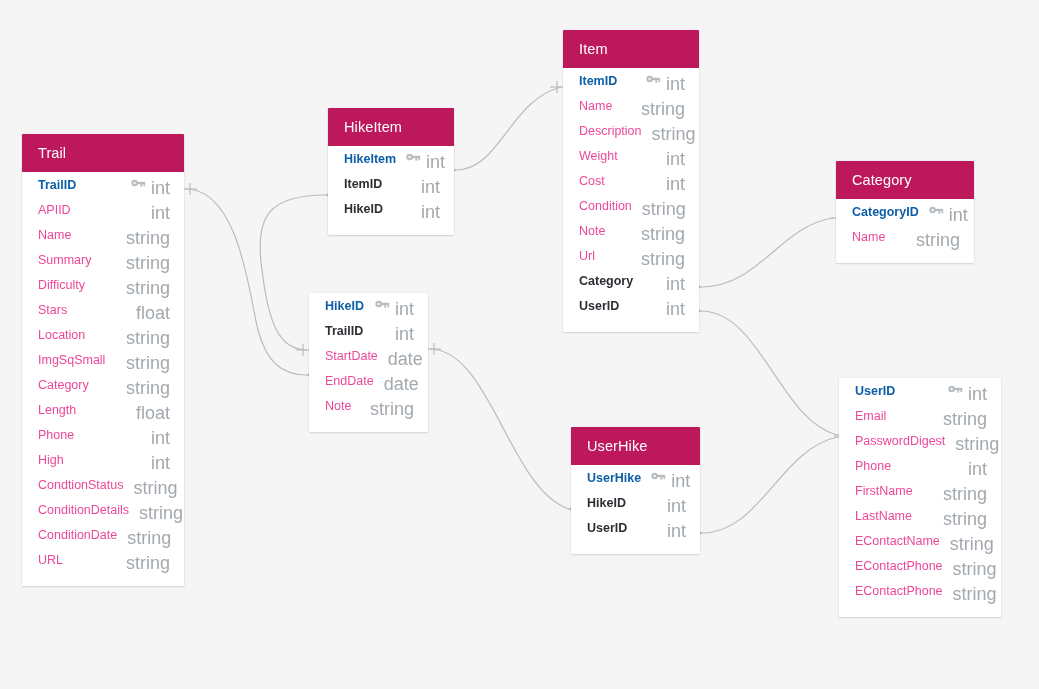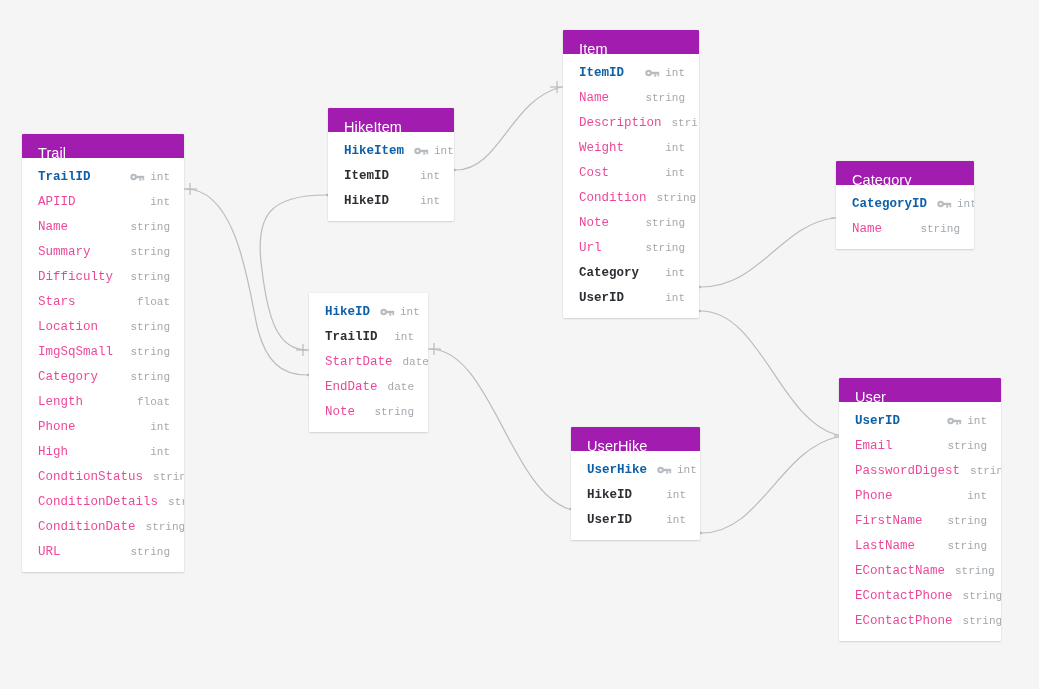--- a/index.html
+++ b/index.html
@@ -23,48 +23,46 @@
     pointer-events: none;
   }
   .entity {
     position: absolute;
     background: #ffffff;
     box-shadow: 0 1px 2px rgba(0,0,0,0.13), 0 0 0 0.5px rgba(0,0,0,0.04);
     border-radius: 1px;
     overflow: hidden;
   }
   .entity-header {
-    background: #a21caf;
+    background: #be185d;
     color: #ffffff;
     font-size: 14.5px;
-    height: 24px;
+    height: 38px;
     line-height: 38px;
     padding: 0 16px 0 16px;
     letter-spacing: 0.1px;
     white-space: nowrap;
   }
   .entity-body {
     padding: 6px 0 8px 0;
   }
   .attr {
     display: flex;
-    align-items: center;
     height: 25px;
     padding: 0 14px 0 16px;
     white-space: nowrap;
-    font-family: Liberation Mono, monospace;
   }
   .attr-name {
     font-size: 12.5px;
     color: #ec4899;
     flex: 0 0 auto;
   }
   .attr-spacer { flex: 1 1 auto; min-width: 10px; }
   .attr-type {
-    font-size: 11px;
+    font-size: 18px;
     color: #a3a9ae;
     flex: 0 0 auto;
     text-align: right;
   }
   .attr.pk .attr-name { color: #0d5fa8; font-weight: bold; }
   .attr.fk .attr-name { color: #2b2f33; font-weight: bold; }
   .key-icon {
     flex: 0 0 auto;
     width: 15px; height: 10px;
     margin-right: 5px;
@@ -436,21 +434,20 @@
             <span class="attr-type">int</span>
           </div>
           <div class="attr fk">
             <span class="attr-name">UserID</span>
             <span class="attr-spacer"></span>
             <span class="attr-type">int</span>
           </div>
         </div>
       </div>
       <div class="entity" style="left: 839px; top: 378px; width: 162px;">
-        <div class="entity-header">User</div>
         <div class="entity-body">
           <div class="attr pk">
             <span class="attr-name">UserID</span>
             <span class="attr-spacer"></span>
             <span class="key-icon">
               <svg width="15" height="10" viewBox="0 0 15 10">
                 <circle cx="3.6" cy="5" r="3.3" fill="#b7bcc1"></circle>
                 <circle cx="3.6" cy="5" r="1.25" fill="#f4f5f4"></circle>
                 <rect x="6" y="3.8" width="8.2" height="2.4" fill="#b7bcc1"></rect>
                 <rect x="9.3" y="6.2" width="1.9" height="2.5" fill="#b7bcc1"></rect>

